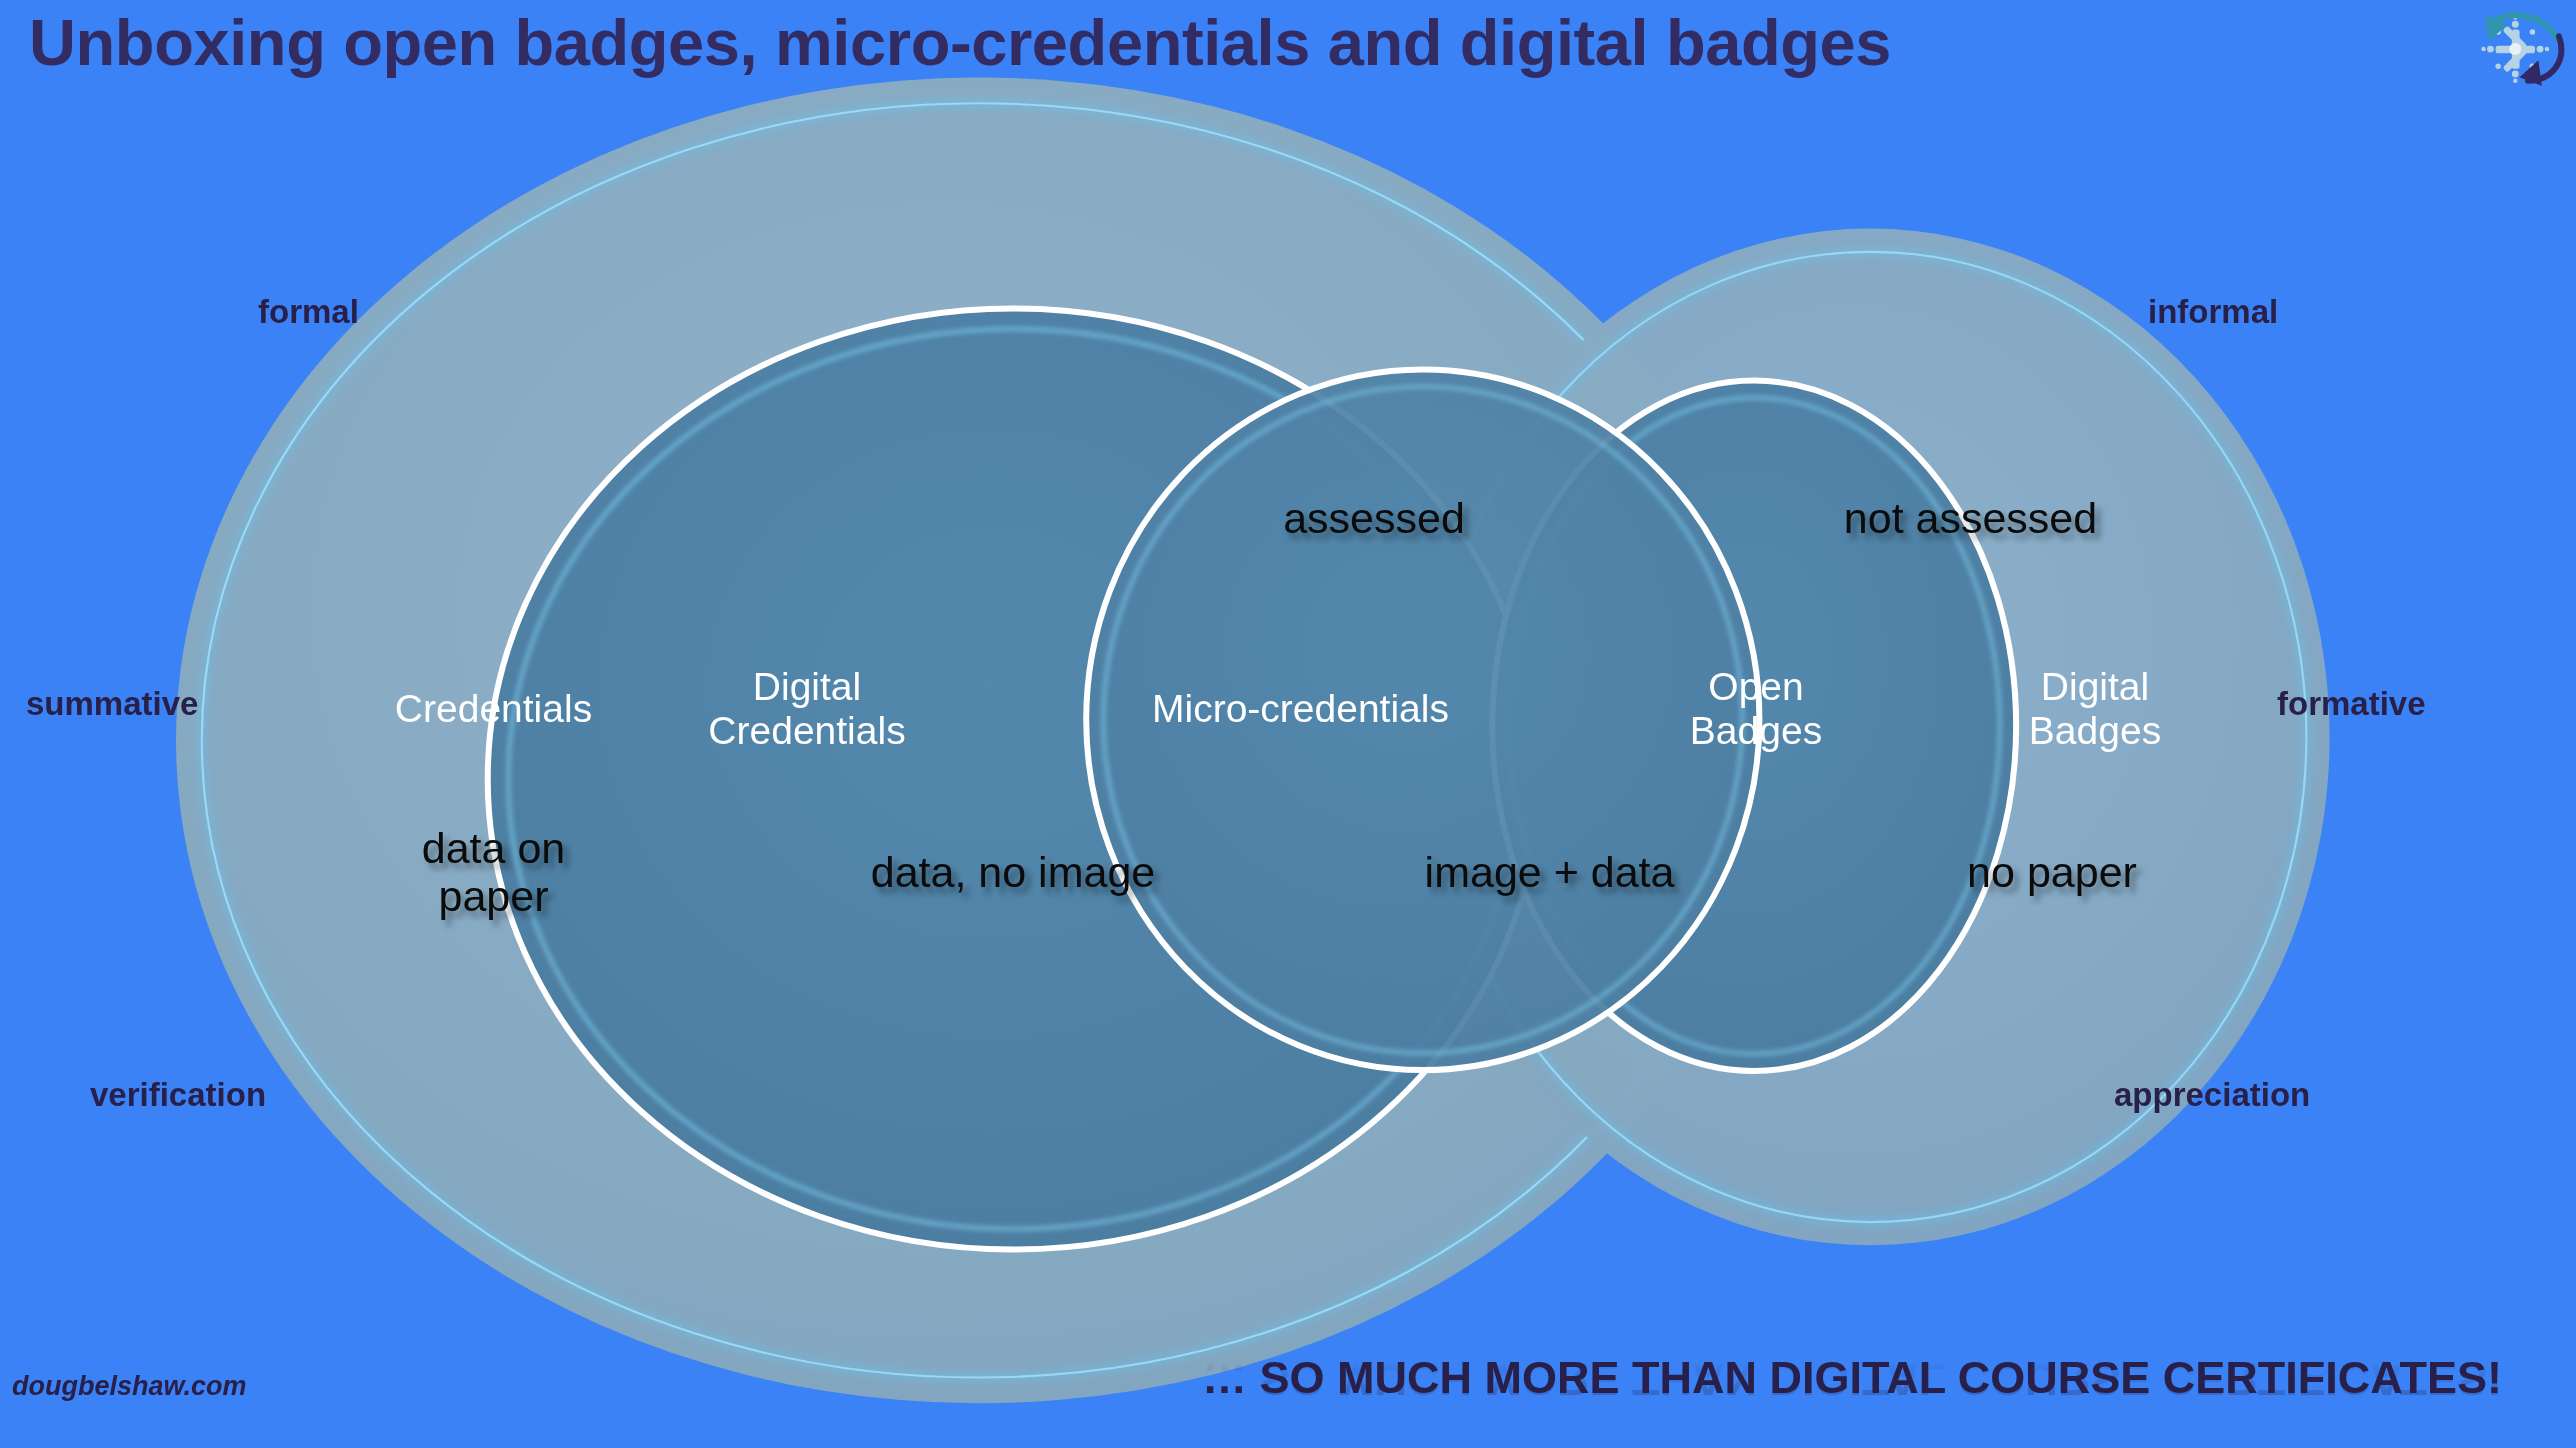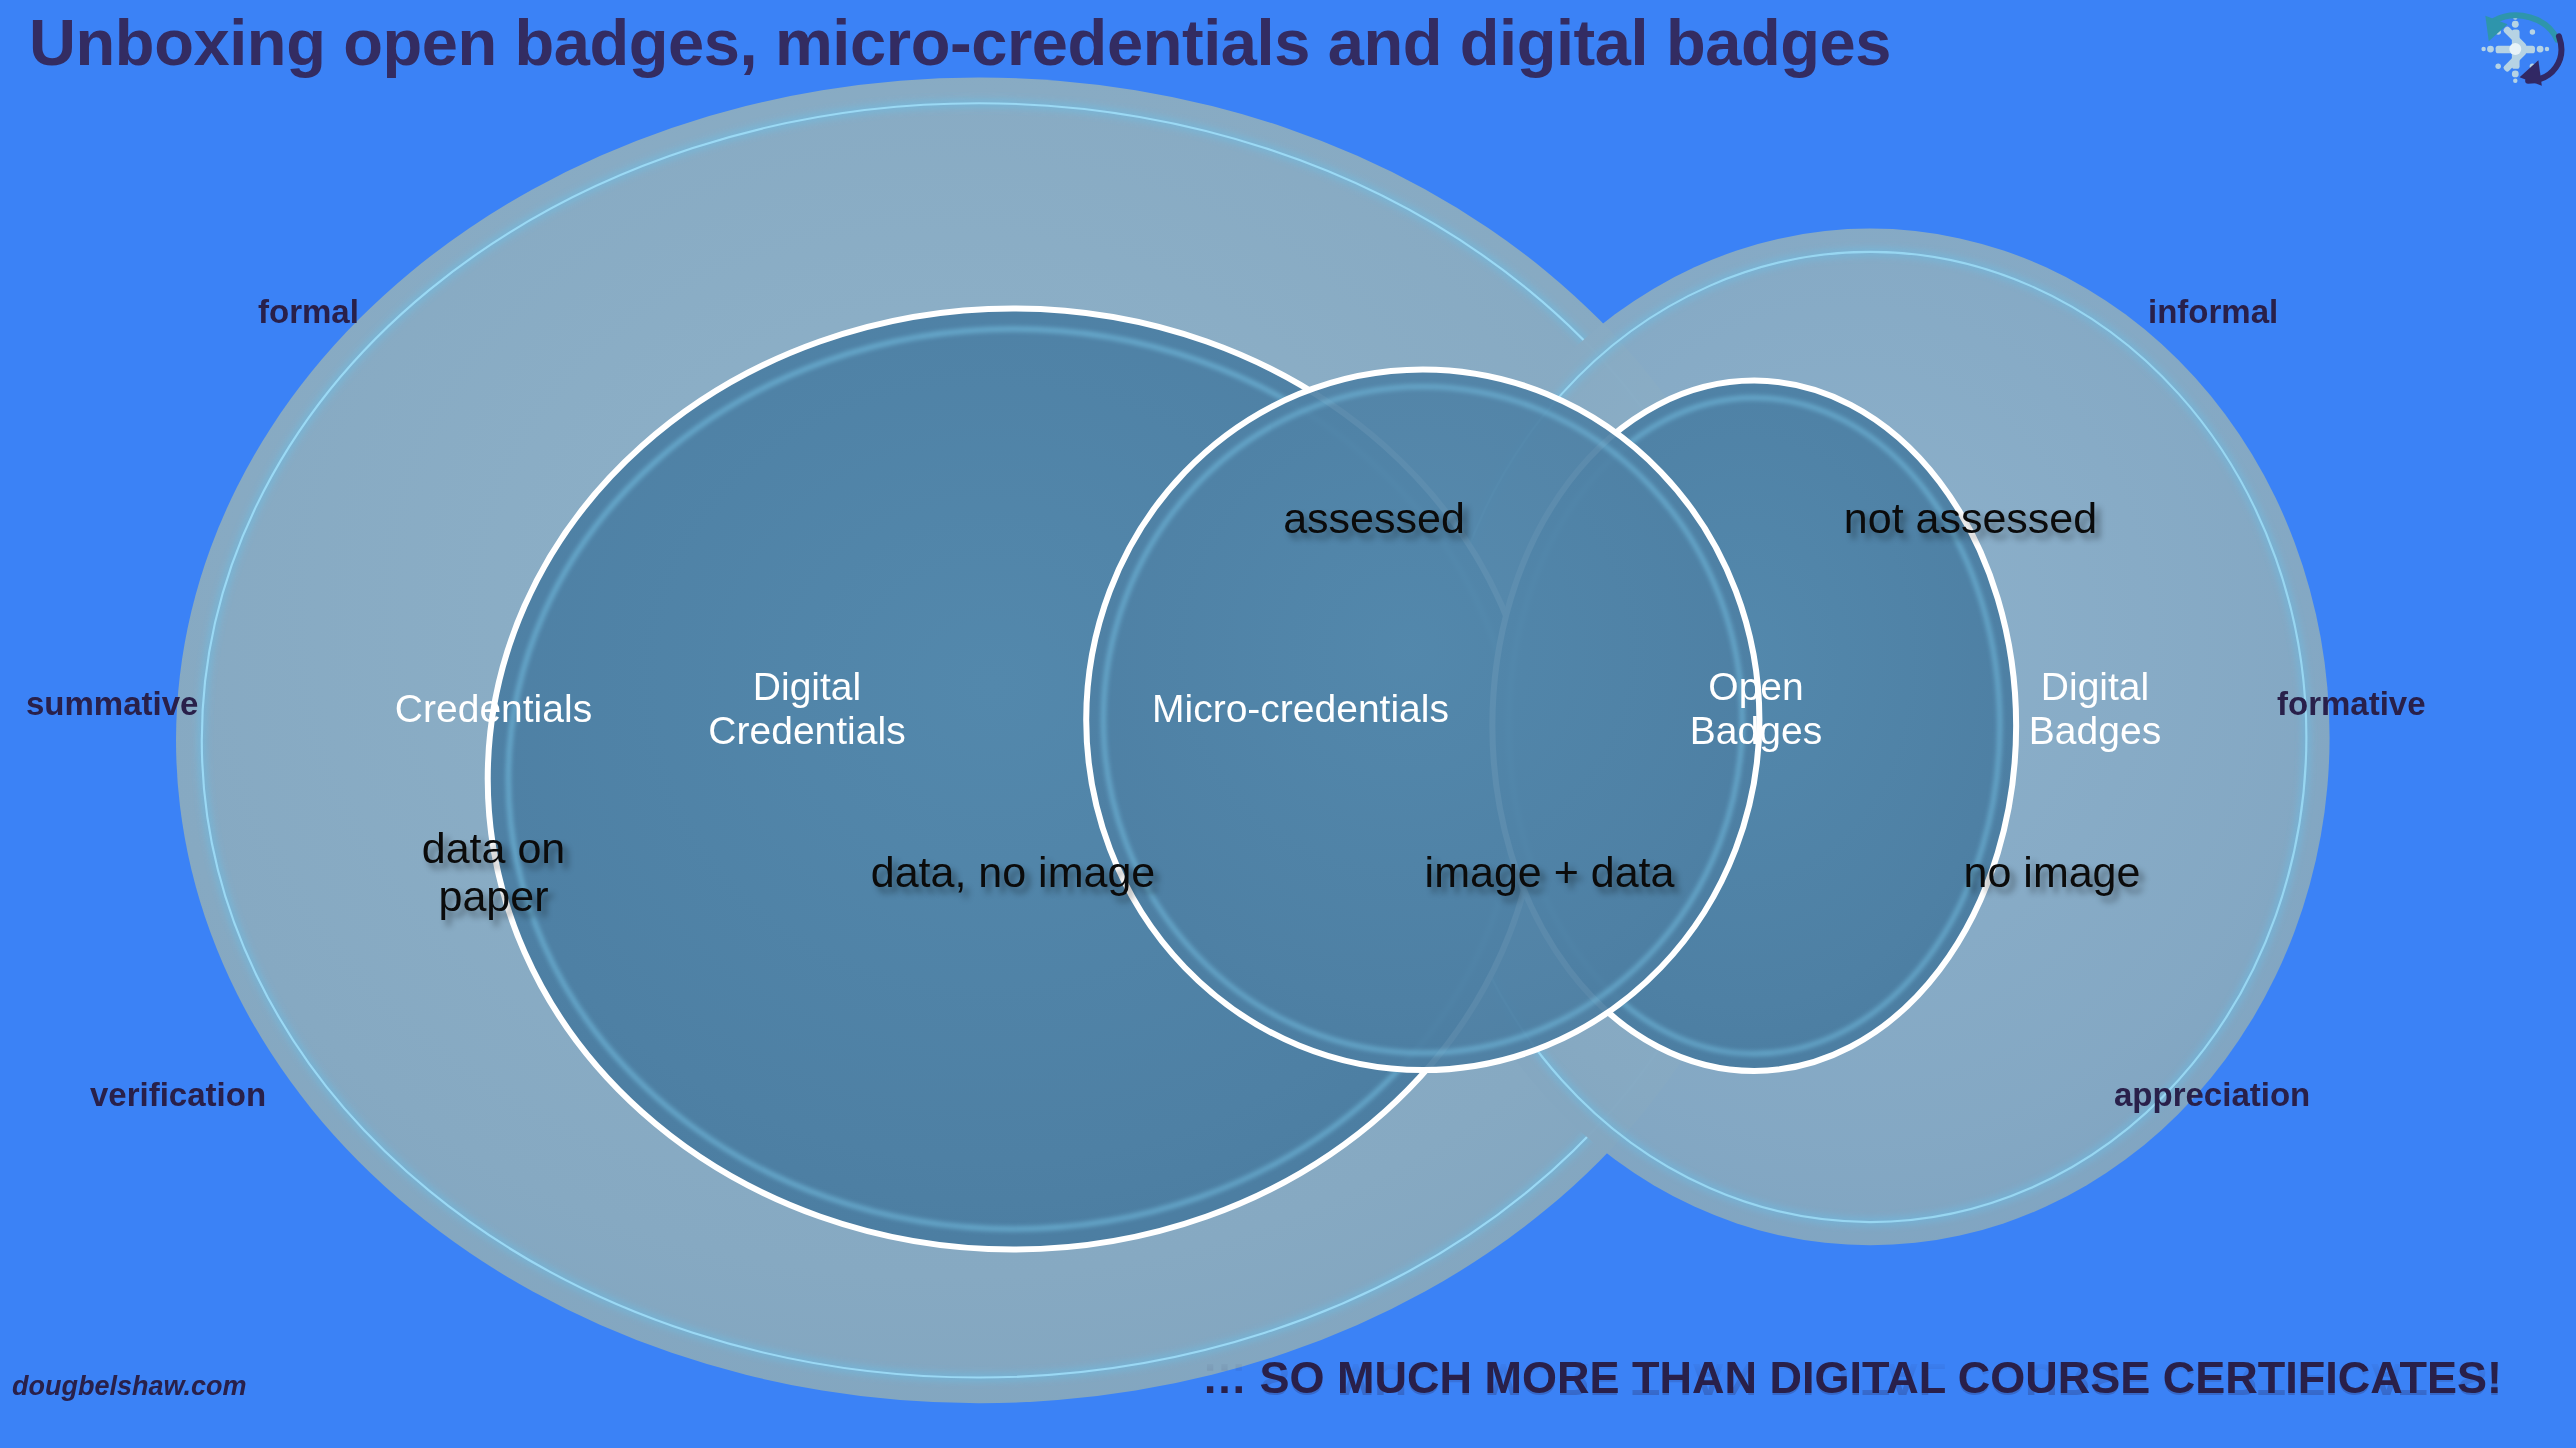--- a/index.html
+++ b/index.html
@@ -246,21 +246,21 @@
 
   <div class="lbl desc" style="left:369px; top:824px; width:249px;text-align:center;">
     <div>data on</div>
     <div>paper</div>
   </div>
 
   <div class="lbl desc" style="left:820px; top:848px; width:386px;">data, no image</div>
 
   <div class="lbl desc" style="left:1378px; top:848px; width:343px;">image + data</div>
 
-  <div class="lbl desc" style="left:1932px; top:848px; width:240px;">no image</div>
+  <div class="lbl desc" style="left:1932px; top:848px; width:240px;">no paper</div>
 
   <div id="credit">
     <div>dougbelshaw.com</div>
   </div>
 
   <div id="tagline-wrap">
     <div id="tagline">… SO MUCH MORE THAN DIGITAL COURSE CERTIFICATES!</div>
     <div id="tagline-reflection">… SO MUCH MORE THAN DIGITAL COURSE CERTIFICATES!</div>
   </div>
 

